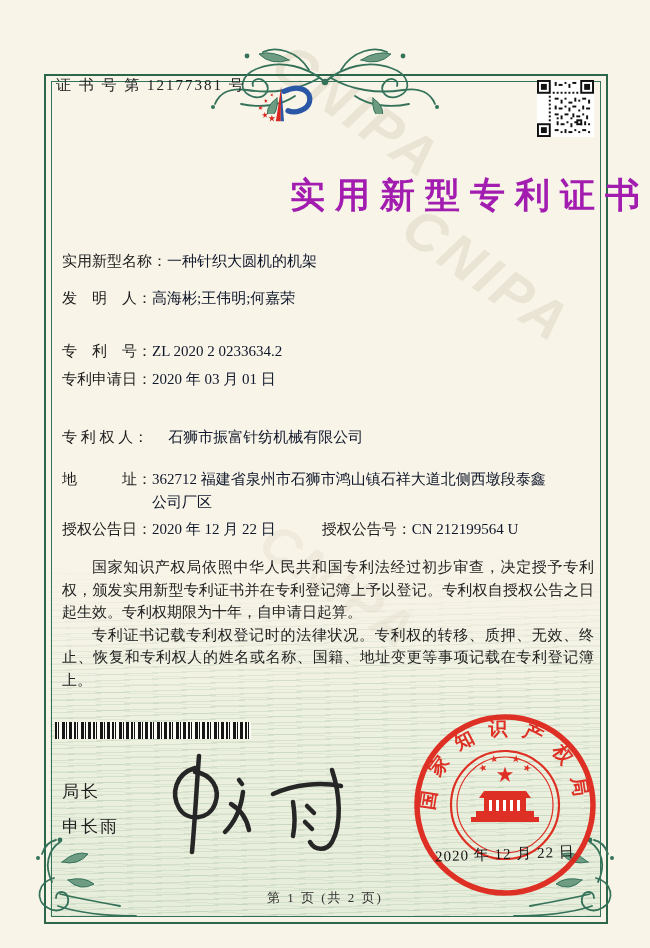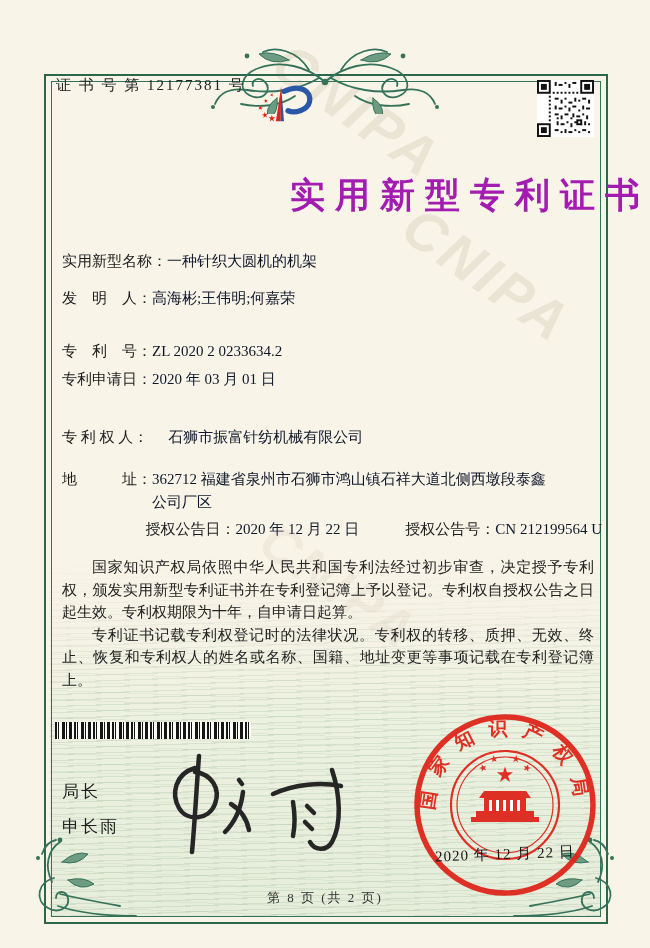--- a/index.html
+++ b/index.html
@@ -247,21 +247,21 @@
     <span class="val">2020 年 03 月 01 日</span>
   </div>
   <div class="field" style="top:426px;gap:20px;">
     <span class="lab">专 利 权 人：</span>
     <span class="val">石狮市振富针纺机械有限公司</span>
   </div>
   <div class="field" style="top:468px;">
     <span class="lab">地　　　址：</span>
     <span class="val">362712 福建省泉州市石狮市鸿山镇石祥大道北侧西墩段泰鑫公司厂区</span>
   </div>
-  <div class="field" style="top:518px;justify-content:flex-end;">
+  <div class="field" style="top:518px;">
     <span class="field-pair">
       <span class="lab">授权公告日：</span>
       <span class="val">2020 年 12 月 22 日</span>
     </span>
     <span class="field-pair pair2">
       <span class="lab">授权公告号：</span>
       <span class="val">CN 212199564 U</span>
     </span>
   </div>
 
@@ -316,15 +316,15 @@
             <rect x="510" y="800" width="3" height="11"></rect>
           <rect x="517" y="800" width="3" height="11"></rect>
         </g>
         <rect x="476" y="811" width="58" height="6"></rect>
         <rect x="471" y="817" width="68" height="5"></rect>
       </g>
     </svg>
   </div>
   <div class="seal-date">2020 年 12 月 22 日</div>
 
-  <div class="footer">第 8 页 (共 2 页)</div>
+  <div class="footer">第 1 页 (共 2 页)</div>
 
 </div>
 
 </body></html>

